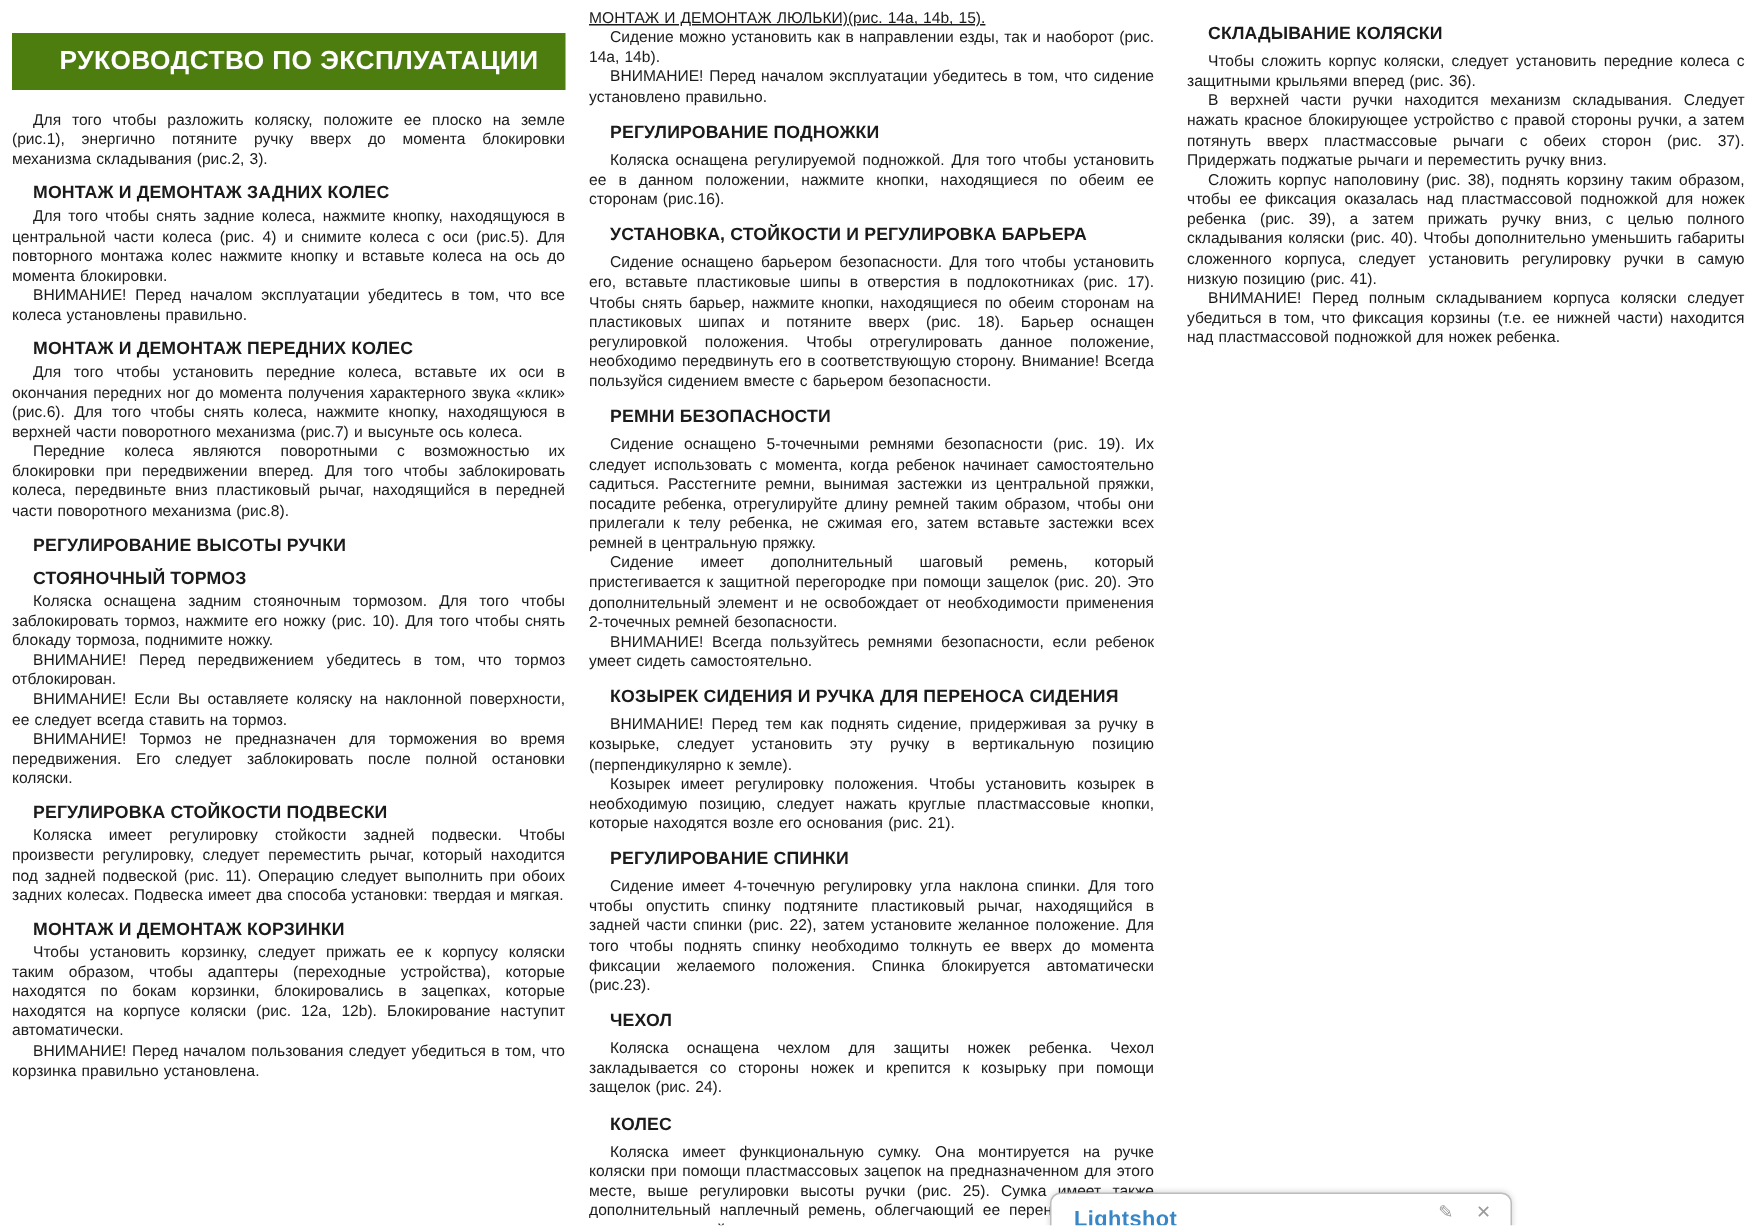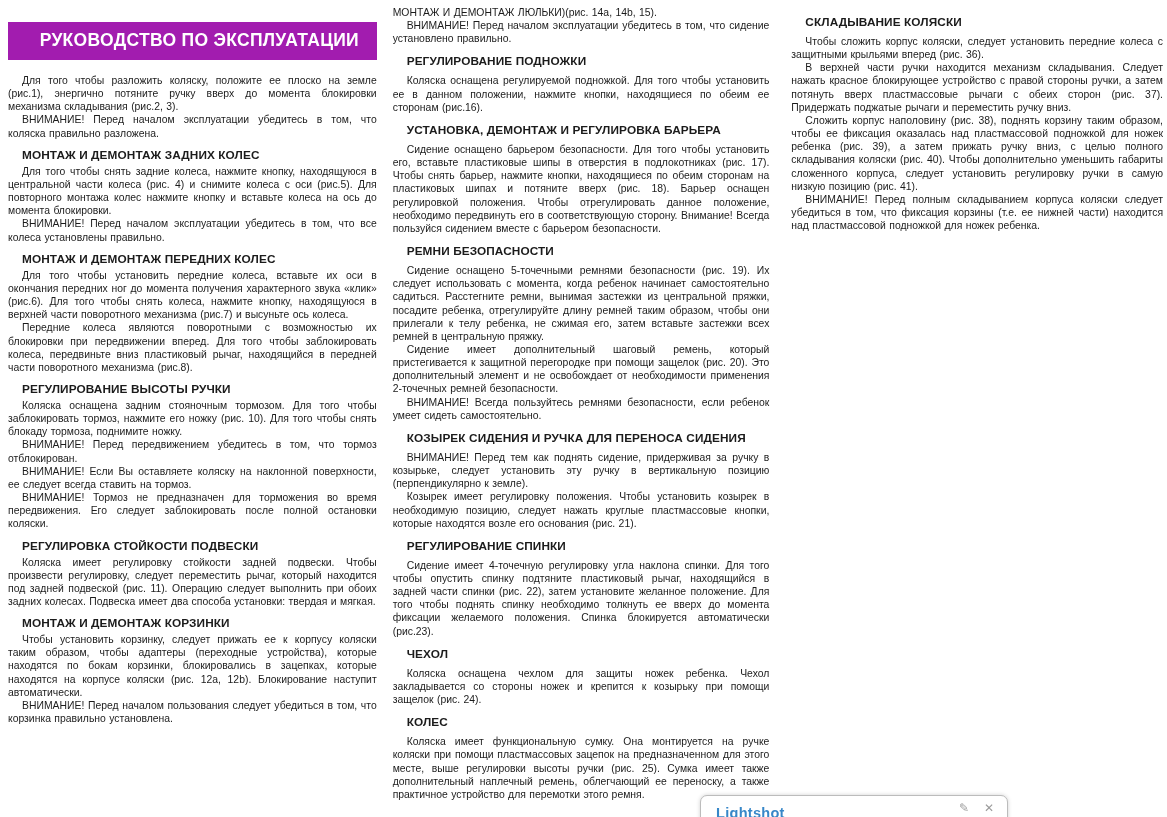--- a/index.html
+++ b/index.html
@@ -18,65 +18,66 @@
   }
   .h{
     font-size:11.8px;font-weight:bold;margin:8px 0 3px;padding-left:14px;
     letter-spacing:.1px;
   }
   .col2 .h,.col3 .h{margin:9px 0 6px;}
   p{
     font-size:10.4px;line-height:13.15px;text-align:justify;margin:0;
     text-indent:14px;word-spacing:.5px;
   }
-  p.ni{text-indent:0;}
+  p.ni{text-indent:0;text-decoration:underline;}
   .lightshot{
     position:absolute;left:700px;top:795px;width:306px;height:46px;
     background:#ffffff;border:1px solid #bcbcbc;border-radius:7px;
     box-shadow:0 0 4px rgba(0,0,0,.18);
   }
   .ls-brand{
     position:absolute;left:15px;top:9px;font-size:14.5px;font-weight:bold;
     letter-spacing:.3px;cursor:pointer;
   }
   .ls-icons{position:absolute;right:13px;top:5px;display:flex;gap:15px;color:#9b9b9b;}
   .ls-icons span{font-size:12px;cursor:pointer;}
 </style>
 </head>
 <body>
 
 <div class="page">
   <div class="cols">
     <div class="col col1">
-      <div class="banner" style="background: #a21caf; color: rgb(255, 255, 255); padding-left: 14px;">РУКОВОДСТВО ПО ЭКСПЛУАТАЦИИ</div>
+      <div class="banner" style="background: #4d7c0f; color: rgb(255, 255, 255); padding-left: 14px;">РУКОВОДСТВО ПО ЭКСПЛУАТАЦИИ</div>
         <p>Для того чтобы разложить коляску, положите ее плоско на земле (рис.1), энергично потяните ручку вверх до момента блокировки механизма складывания (рис.2, 3).</p>
-        <p>ВНИМАНИЕ! Перед началом эксплуатации убедитесь в том, что коляска правильно разложена.</p>
         <div class="h">МОНТАЖ И ДЕМОНТАЖ ЗАДНИХ КОЛЕС</div>
         <p>Для того чтобы снять задние колеса, нажмите кнопку, находящуюся в центральной части колеса (рис. 4) и снимите колеса с оси (рис.5). Для повторного монтажа колес нажмите кнопку и вставьте колеса на ось до момента блокировки.</p>
         <p>ВНИМАНИЕ! Перед началом эксплуатации убедитесь в том, что все колеса установлены правильно.</p>
         <div class="h">МОНТАЖ И ДЕМОНТАЖ ПЕРЕДНИХ КОЛЕС</div>
         <p>Для того чтобы установить передние колеса, вставьте их оси в окончания передних ног до момента получения характерного звука «клик» (рис.6). Для того чтобы снять колеса, нажмите кнопку, находящуюся в верхней части поворотного механизма (рис.7) и высуньте ось колеса.</p>
         <p>Передние колеса являются поворотными с возможностью их блокировки при передвижении вперед. Для того чтобы заблокировать колеса, передвиньте вниз пластиковый рычаг, находящийся в передней части поворотного механизма (рис.8).</p>
         <div class="h">РЕГУЛИРОВАНИЕ ВЫСОТЫ РУЧКИ</div>
+        <div class="h">СТОЯНОЧНЫЙ ТОРМОЗ</div>
         <p>Коляска оснащена задним стояночным тормозом. Для того чтобы заблокировать тормоз, нажмите его ножку (рис. 10). Для того чтобы снять блокаду тормоза, поднимите ножку.</p>
         <p>ВНИМАНИЕ! Перед передвижением убедитесь в том, что тормоз отблокирован.</p>
         <p>ВНИМАНИЕ! Если Вы оставляете коляску на наклонной поверхности, ее следует всегда ставить на тормоз.</p>
         <p>ВНИМАНИЕ! Тормоз не предназначен для торможения во время передвижения. Его следует заблокировать после полной остановки коляски.</p>
         <div class="h">РЕГУЛИРОВКА СТОЙКОСТИ ПОДВЕСКИ</div>
         <p>Коляска имеет регулировку стойкости задней подвески. Чтобы произвести регулировку, следует переместить рычаг, который находится под задней подвеской (рис. 11). Операцию следует выполнить при обоих задних колесах. Подвеска имеет два способа установки: твердая и мягкая.</p>
         <div class="h">МОНТАЖ И ДЕМОНТАЖ КОРЗИНКИ</div>
         <p>Чтобы установить корзинку, следует прижать ее к корпусу коляски таким образом, чтобы адаптеры (переходные устройства), которые находятся по бокам корзинки, блокировались в зацепках, которые находятся на корпусе коляски (рис. 12a, 12b). Блокирование наступит автоматически.</p>
         <p>ВНИМАНИЕ! Перед началом пользования следует убедиться в том, что корзинка правильно установлена.</p>
       </div>
     <div class="col col2">
         <p class="ni">МОНТАЖ И ДЕМОНТАЖ ЛЮЛЬКИ)(рис. 14a, 14b, 15).</p>
+        <p>Сидение можно установить как в направлении езды, так и наоборот (рис. 14a, 14b).</p>
         <p>ВНИМАНИЕ! Перед началом эксплуатации убедитесь в том, что сидение установлено правильно.</p>
         <div class="h">РЕГУЛИРОВАНИЕ ПОДНОЖКИ</div>
         <p>Коляска оснащена регулируемой подножкой. Для того чтобы установить ее в данном положении, нажмите кнопки, находящиеся по обеим ее сторонам (рис.16).</p>
-        <div class="h">УСТАНОВКА, ДЕМОНТАЖ И РЕГУЛИРОВКА БАРЬЕРА</div>
+        <div class="h">УСТАНОВКА, СТОЙКОСТИ И РЕГУЛИРОВКА БАРЬЕРА</div>
         <p>Сидение оснащено барьером безопасности. Для того чтобы установить его, вставьте пластиковые шипы в отверстия в подлокотниках (рис. 17). Чтобы снять барьер, нажмите кнопки, находящиеся по обеим сторонам на пластиковых шипах и потяните вверх (рис. 18). Барьер оснащен регулировкой положения. Чтобы отрегулировать данное положение, необходимо передвинуть его в соответствующую сторону. Внимание! Всегда пользуйся сидением вместе с барьером безопасности.</p>
         <div class="h">РЕМНИ БЕЗОПАСНОСТИ</div>
         <p>Сидение оснащено 5-точечными ремнями безопасности (рис. 19). Их следует использовать с момента, когда ребенок начинает самостоятельно садиться. Расстегните ремни, вынимая застежки из центральной пряжки, посадите ребенка, отрегулируйте длину ремней таким образом, чтобы они прилегали к телу ребенка, не сжимая его, затем вставьте застежки всех ремней в центральную пряжку.</p>
         <p>Сидение имеет дополнительный шаговый ремень, который пристегивается к защитной перегородке при помощи защелок (рис. 20). Это дополнительный элемент и не освобождает от необходимости применения 2-точечных ремней безопасности.</p>
         <p>ВНИМАНИЕ! Всегда пользуйтесь ремнями безопасности, если ребенок умеет сидеть самостоятельно.</p>
         <div class="h">КОЗЫРЕК СИДЕНИЯ И РУЧКА ДЛЯ ПЕРЕНОСА СИДЕНИЯ</div>
         <p>ВНИМАНИЕ! Перед тем как поднять сидение, придерживая за ручку в козырьке, следует установить эту ручку в вертикальную позицию (перпендикулярно к земле).</p>
         <p>Козырек имеет регулировку положения. Чтобы установить козырек в необходимую позицию, следует нажать круглые пластмассовые кнопки, которые находятся возле его основания (рис. 21).</p>
         <div class="h">РЕГУЛИРОВАНИЕ СПИНКИ</div>
         <p>Сидение имеет 4-точечную регулировку угла наклона спинки. Для того чтобы опустить спинку подтяните пластиковый рычаг, находящийся в задней части спинки (рис. 22), затем установите желанное положение. Для того чтобы поднять спинку необходимо толкнуть ее вверх до момента фиксации желаемого положения. Спинка блокируется автоматически (рис.23).</p>

